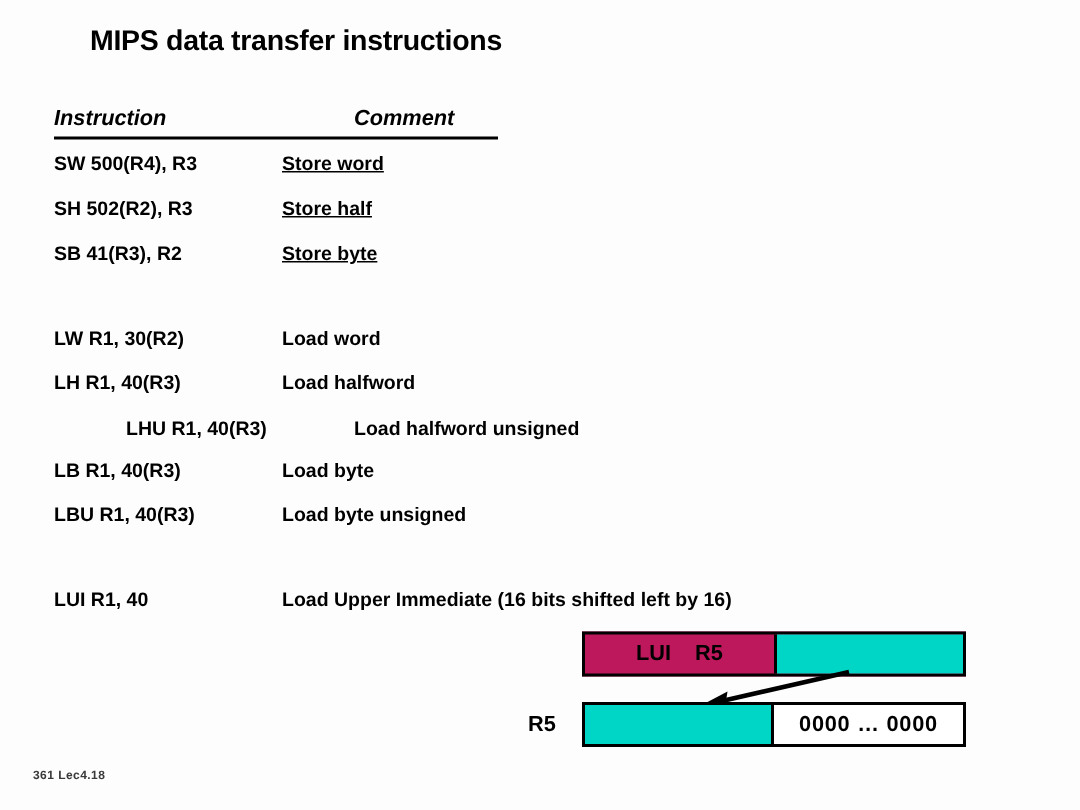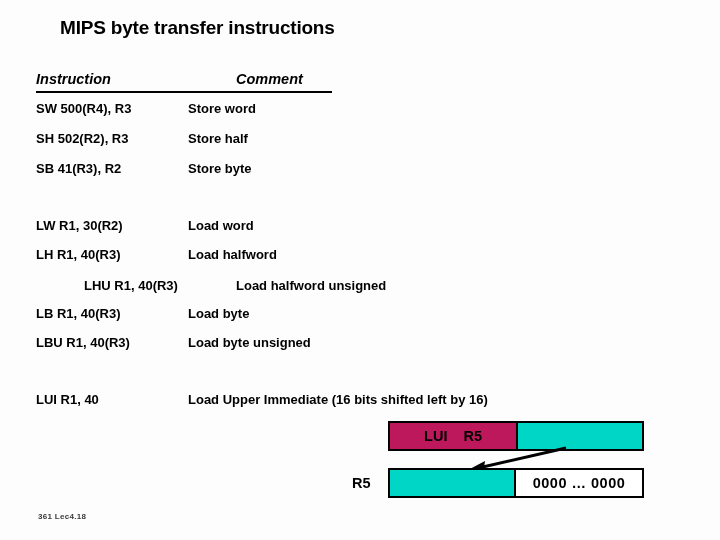--- a/index.html
+++ b/index.html
@@ -66,21 +66,21 @@
   }
   .row .mnemonic {
     position: absolute;
     left: 0;
     top: 0;
   }
   .row .comment {
     position: absolute;
     top: 0;
   }
-  .store-group .comment { left: 152px; }
+  .store-group .comment { left: 152px; text-decoration: underline; }
   .load-group .comment  { left: 152px; }
   .lui-row .comment     { left: 152px; }
 
   
   .r-sw   { top: 101px; }
   .r-sh   { top: 131px; }
   .r-sb   { top: 161px; }
   .r-lw   { top: 218px; }
   .r-lh   { top: 247px; }
   .r-lhu  { top: 278px; margin-left: 48px; }
@@ -175,29 +175,28 @@
   
   .footer {
     position: absolute;
     left: 22px;
     top: 512px;
     font-size: 8px;
     font-weight: bold;
     color: #3a3a3a;
     letter-spacing: 0.3px;
     white-space: nowrap;
-    margin-left: 16px;
   }
 </style>
 </head>
 <body>
 
 <div class="slide">
 
-  <div class="slide-title">MIPS byte transfer instructions</div>
+  <div class="slide-title">MIPS data transfer instructions</div>
 
   <div class="col-headers">
     <span class="h-instruction">Instruction</span>
     <span class="h-comment">Comment</span>
   </div>
 
   <div class="row store-group r-sw">
     <span class="mnemonic">SW  500(R4), R3</span>
     <span class="comment">Store word</span>
   </div>

